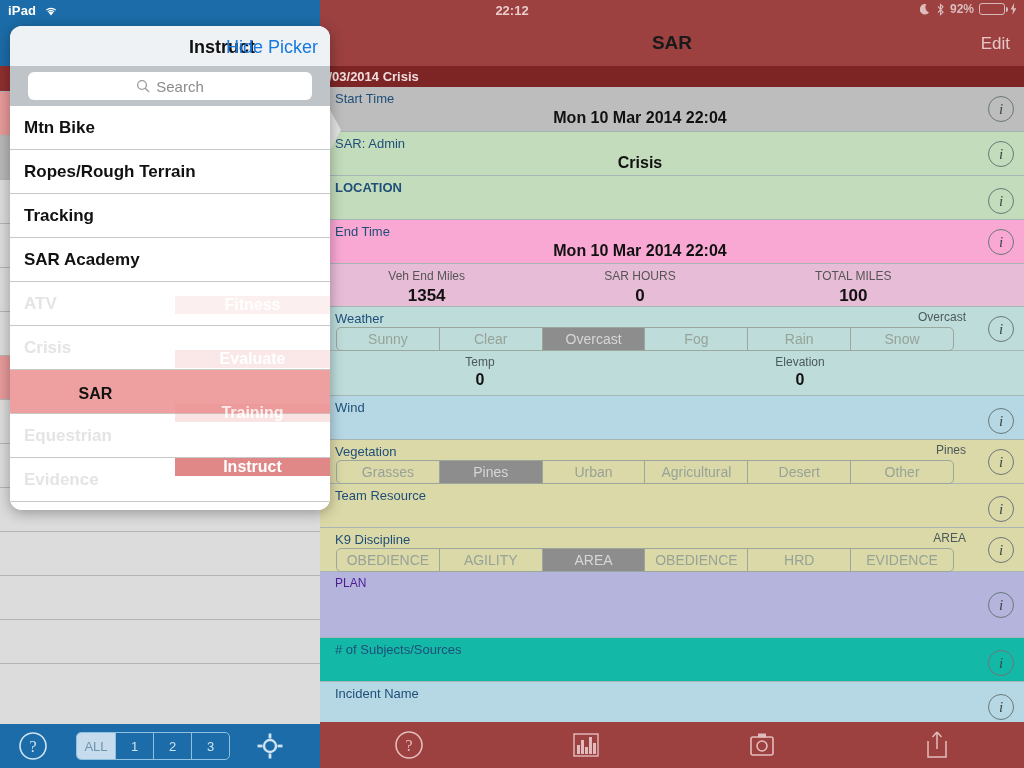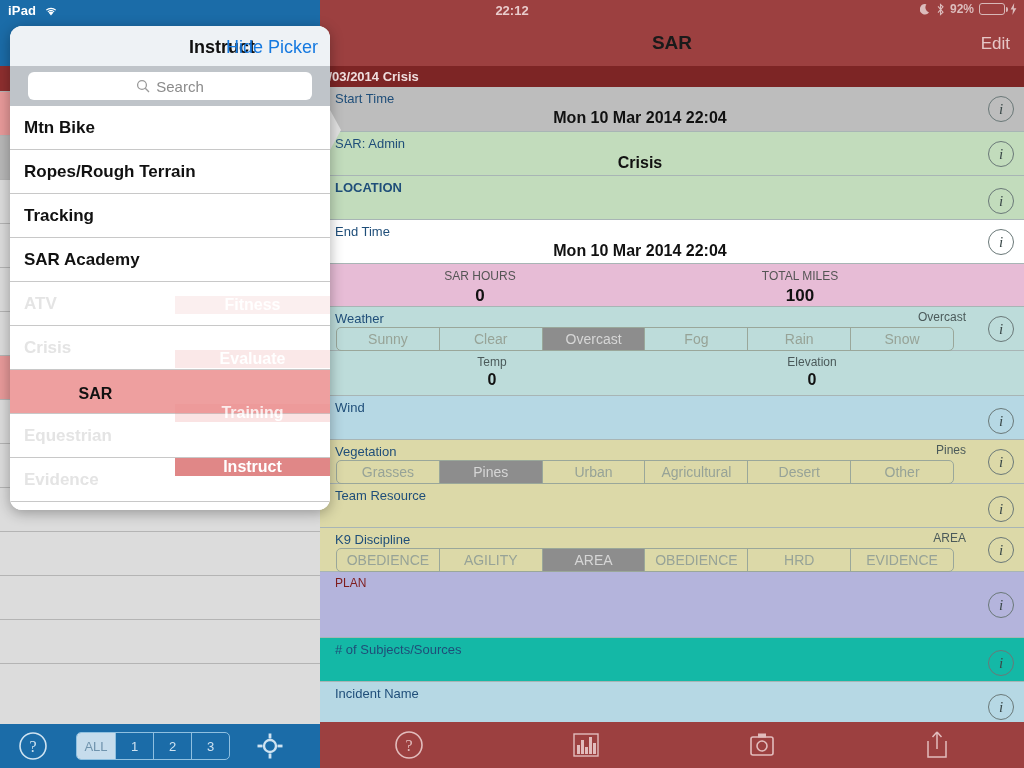--- a/index.html
+++ b/index.html
@@ -69,21 +69,21 @@
               border-radius:50%; display:flex; align-items:center; justify-content:center;
               font-size:15px; font-style:italic; font-family:"Liberation Serif", serif; color:#3a4848; }
 
   .seg-wide { position:absolute; left:16px; width:618px; height:24px; display:flex;
               border:1px solid #9aa79a; border-radius:5px; overflow:hidden; }
   .seg-wide div { flex:1; display:flex; align-items:center; justify-content:center;
                   font-size:14px; color:#97a397; border-left:1px solid #9aa79a; }
   .seg-wide div:first-child { border-left:none; }
   .seg-wide div.on { background:#8d8d8d; color:#d6d6d6; }
 
-  .two-col { position:absolute; top:20px; left:12px; width:640px; display:flex; }
+  .two-col { position:absolute; top:20px; left:0; width:640px; display:flex; }
   .two-col > div { flex:1; text-align:center; }
   .two-col .cap { font-size:12px; color:#4b5a5a; }
   .two-col .val { font-size:16px; font-weight:bold; color:#111; margin-top:2px; }
 
   .four-col { position:absolute; top:5px; left:0; width:640px; display:flex; }
   .four-col > div { flex:1; text-align:center; }
   .four-col .cap { font-size:12px; color:#555; }
   .four-col .val { font-size:17px; font-weight:bold; color:#111; margin-top:3px; }
 
   .rp-toolbar { position:absolute; left:0; bottom:0; width:704px; height:46px; background:#9c4040;
@@ -218,28 +218,32 @@
         <div class="fvalue">Crisis</div>
         <div class="info-btn" style="top:9px">i</div>
       </div>
 
       <div class="frow" style="height:44px;background:#c2dcbc">
         <div class="flabel caps">LOCATION</div>
         <div class="fvalue"></div>
         <div class="info-btn" style="top:12px">i</div>
       </div>
 
-      <div class="frow" style="height:44px;background:#ffffff">
+      <div class="frow" style="height:44px;background:#f9a8d4">
         <div class="flabel">End Time</div>
         <div class="fvalue">Mon 10 Mar 2014  22:04</div>
         <div class="info-btn" style="top:9px">i</div>
       </div>
 
       <div class="frow" style="height:43px;background:#e7bcd6">
         <div class="four-col">
+          <div>
+            <div class="cap">Veh End Miles</div>
+            <div class="val">1354</div>
+          </div>
           <div>
             <div class="cap">SAR HOURS</div>
             <div class="val">0</div>
           </div>
           <div>
             <div class="cap">TOTAL MILES</div>
             <div class="val">100</div>
           </div>
         </div>
       </div>
@@ -305,21 +309,21 @@
           <div>AGILITY</div>
           <div class="on">AREA</div>
           <div>OBEDIENCE</div>
           <div>HRD</div>
           <div>EVIDENCE</div>
         </div>
         <div class="info-btn" style="top:9px">i</div>
       </div>
 
       <div class="frow" style="height:66px;background:#b4b4dc">
-        <div class="flabel caps" style="color:#7f1d1d;font-weight:normal;font-size:12px">PLAN</div>
+        <div class="flabel caps" style="color:#4c1d95;font-weight:normal;font-size:12px">PLAN</div>
         <div class="fvalue"></div>
         <div class="info-btn" style="top:20px">i</div>
       </div>
 
       <div class="frow" style="height:44px;background:#14b8a6">
         <div class="flabel"># of Subjects/Sources</div>
         <div class="fvalue"></div>
         <div class="info-btn" style="top:12px">i</div>
       </div>
 

